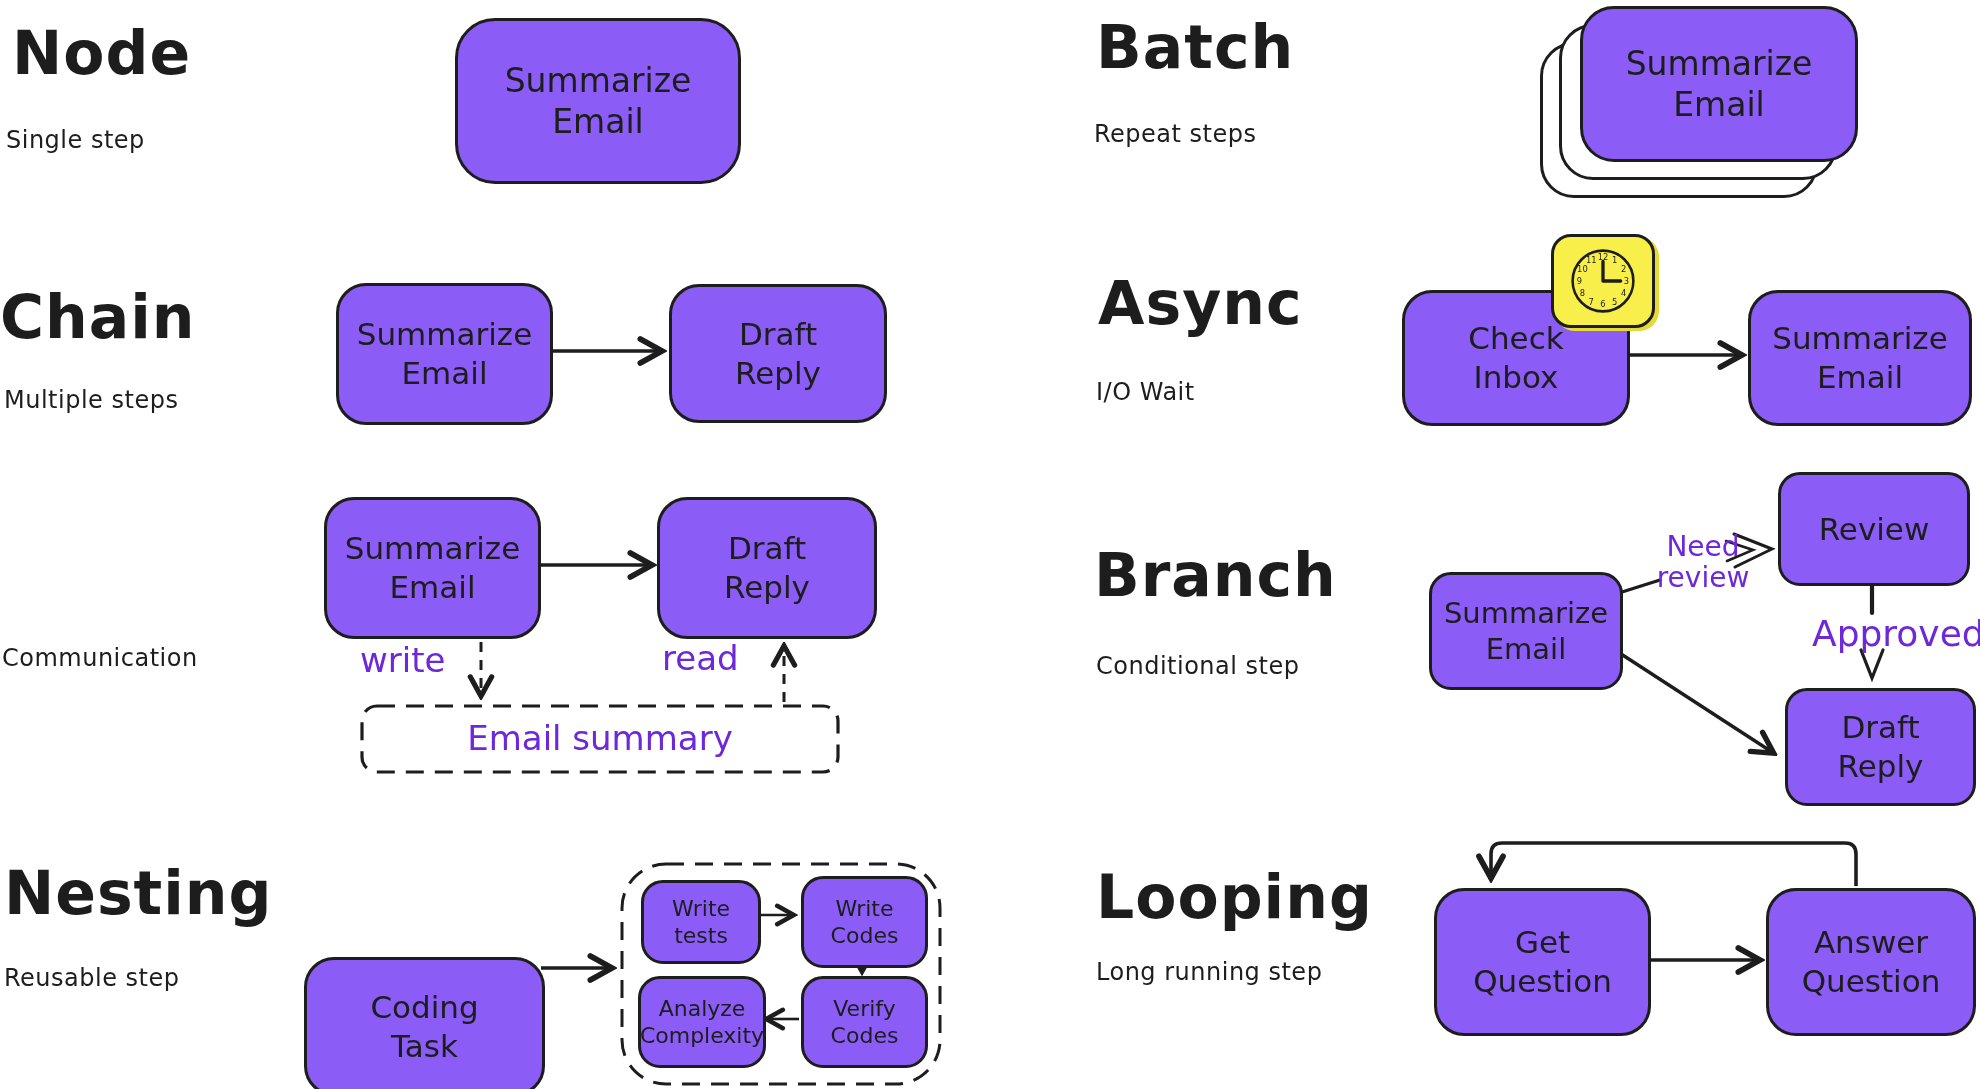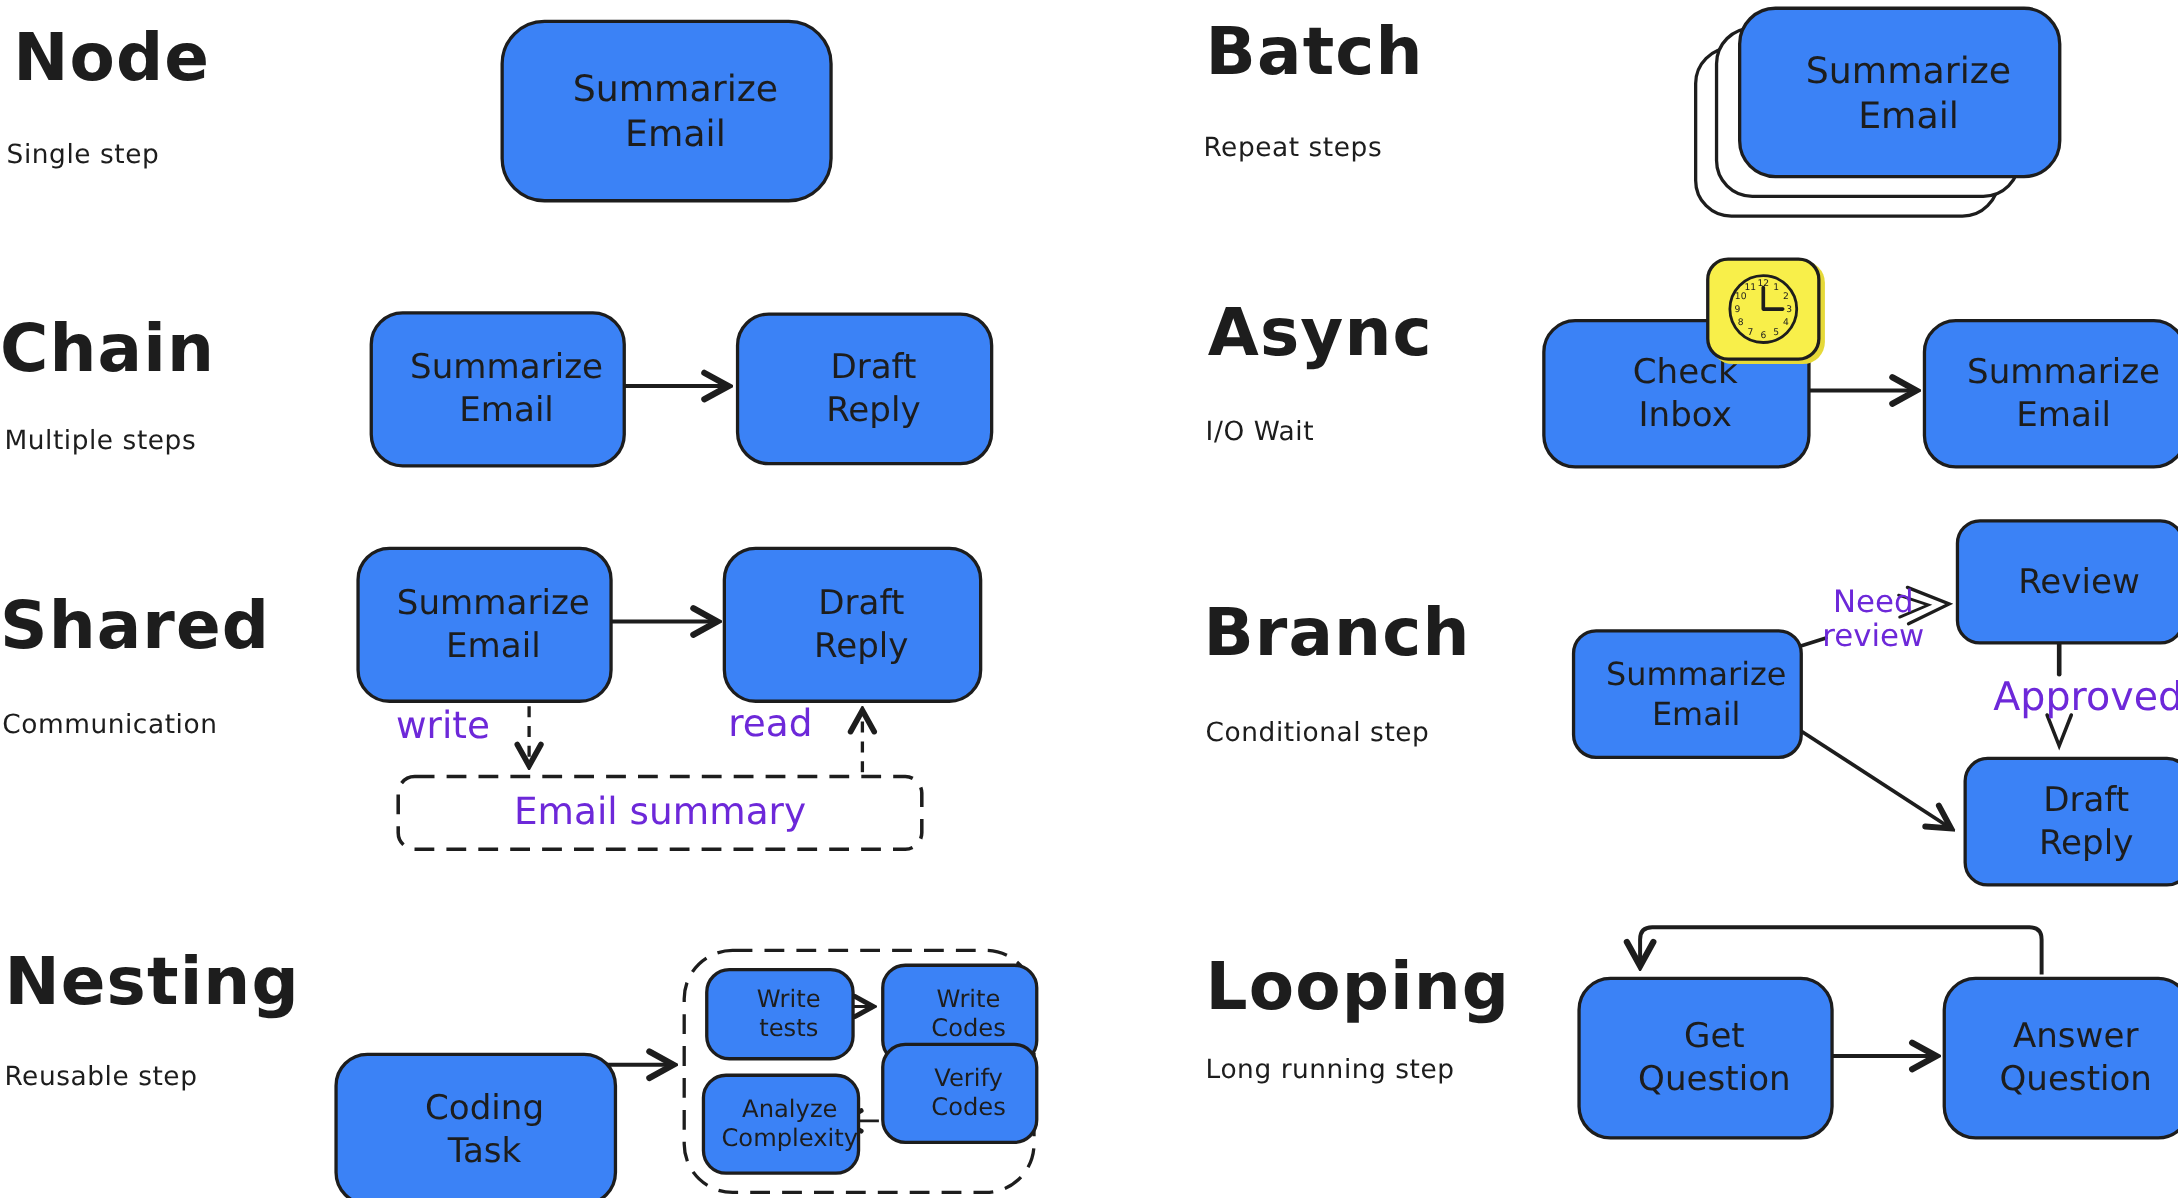--- a/index.html
+++ b/index.html
@@ -9,23 +9,23 @@
   }
   .title{
     position:absolute;font-size:60px;font-weight:600;letter-spacing:1px;
     white-space:nowrap;color:#1d1d1d;
   }
   .subtitle{
     position:absolute;font-size:24px;font-weight:500;letter-spacing:.5px;
     white-space:nowrap;color:#1d1d1d;
   }
   .box{
-    position:absolute;background:#3b82f6;border:3.5px solid #1d1d1d;
+    position:absolute;background:#8b5cf6;border:3.5px solid #1d1d1d;
     display:flex;align-items:center;justify-content:center;text-align:center;
-    white-space:pre-line;line-height:1.25;font-weight:500;color:#1d1d1d;z-index:2;padding-left:16px;
+    white-space:pre-line;line-height:1.25;font-weight:500;color:#1d1d1d;z-index:2;
   }
   .r-big{border-radius:40px;}
   .r-med{border-radius:30px;}
   .r-sm{border-radius:22px;}
   .fs-xl{font-size:33px;}
   .fs-lg{font-size:31px;}
   .fs-md{font-size:29px;}
   .fs-sm{font-size:22px;}
   .label{
     position:absolute;font-weight:500;color:#6d28d9;white-space:pre-line;
@@ -126,21 +126,20 @@
         <text x="38" y="68">7</text>
         <text x="29" y="59">8</text>
         <text x="26" y="47">9</text>
         <text x="29" y="35">10</text>
         <text x="38" y="26">11</text>
       </g>
       <path d="M50,44 L50,24 M50,44 L68,44" stroke="#1d1d1d" stroke-width="3.4" stroke-linecap="round" fill="none"></path>
     </svg>
   </div>
 
-  <div class="title" style="left:0px;top:534px">Shared</div>
   <div class="subtitle" style="left:2px;top:644px">Communication</div>
   <div class="box r-med fs-lg" style="left:324px;top:497px;width:211px;height:136px">Summarize
 Email</div>
   <div class="box r-med fs-lg" style="left:657px;top:497px;width:214px;height:136px">Draft
 Reply</div>
   <div class="label" style="left:360px;top:642px;font-size:34px">write</div>
   <div class="label" style="left:662px;top:640px;font-size:34px">read</div>
   <div class="label" style="left:382px;top:712px;width:436px;height:54px;display:flex;align-items:center;justify-content:center;font-size:34px">Email summary</div>
 
   <div class="title" style="left:1094px;top:540px">Branch</div>
@@ -157,21 +156,21 @@
   <div class="title" style="left:4px;top:858px">Nesting</div>
   <div class="subtitle" style="left:4px;top:964px">Reusable step</div>
   <div class="box r-med fs-lg" style="left:304px;top:957px;width:235px;height:133px">Coding
 Task</div>
   <div class="box r-sm fs-sm" style="left:641px;top:880px;width:114px;height:78px">Write
 tests</div>
   <div class="box r-sm fs-sm" style="left:801px;top:876px;width:121px;height:86px">Write
 Codes</div>
   <div class="box r-sm fs-sm" style="left:638px;top:976px;width:122px;height:86px">Analyze
 Complexity</div>
-  <div class="box r-sm fs-sm" style="left:801px;top:948px;width:121px;height:86px">Verify
+  <div class="box r-sm fs-sm" style="left:801px;top:976px;width:121px;height:86px">Verify
 Codes</div>
 
   <div class="title" style="left:1096px;top:862px">Looping</div>
   <div class="subtitle" style="left:1096px;top:958px">Long running step</div>
   <div class="box r-med fs-lg" style="left:1434px;top:888px;width:211px;height:142px">Get
 Question</div>
   <div class="box r-med fs-lg" style="left:1766px;top:888px;width:204px;height:142px">Answer
 Question</div>
 
 </div>

